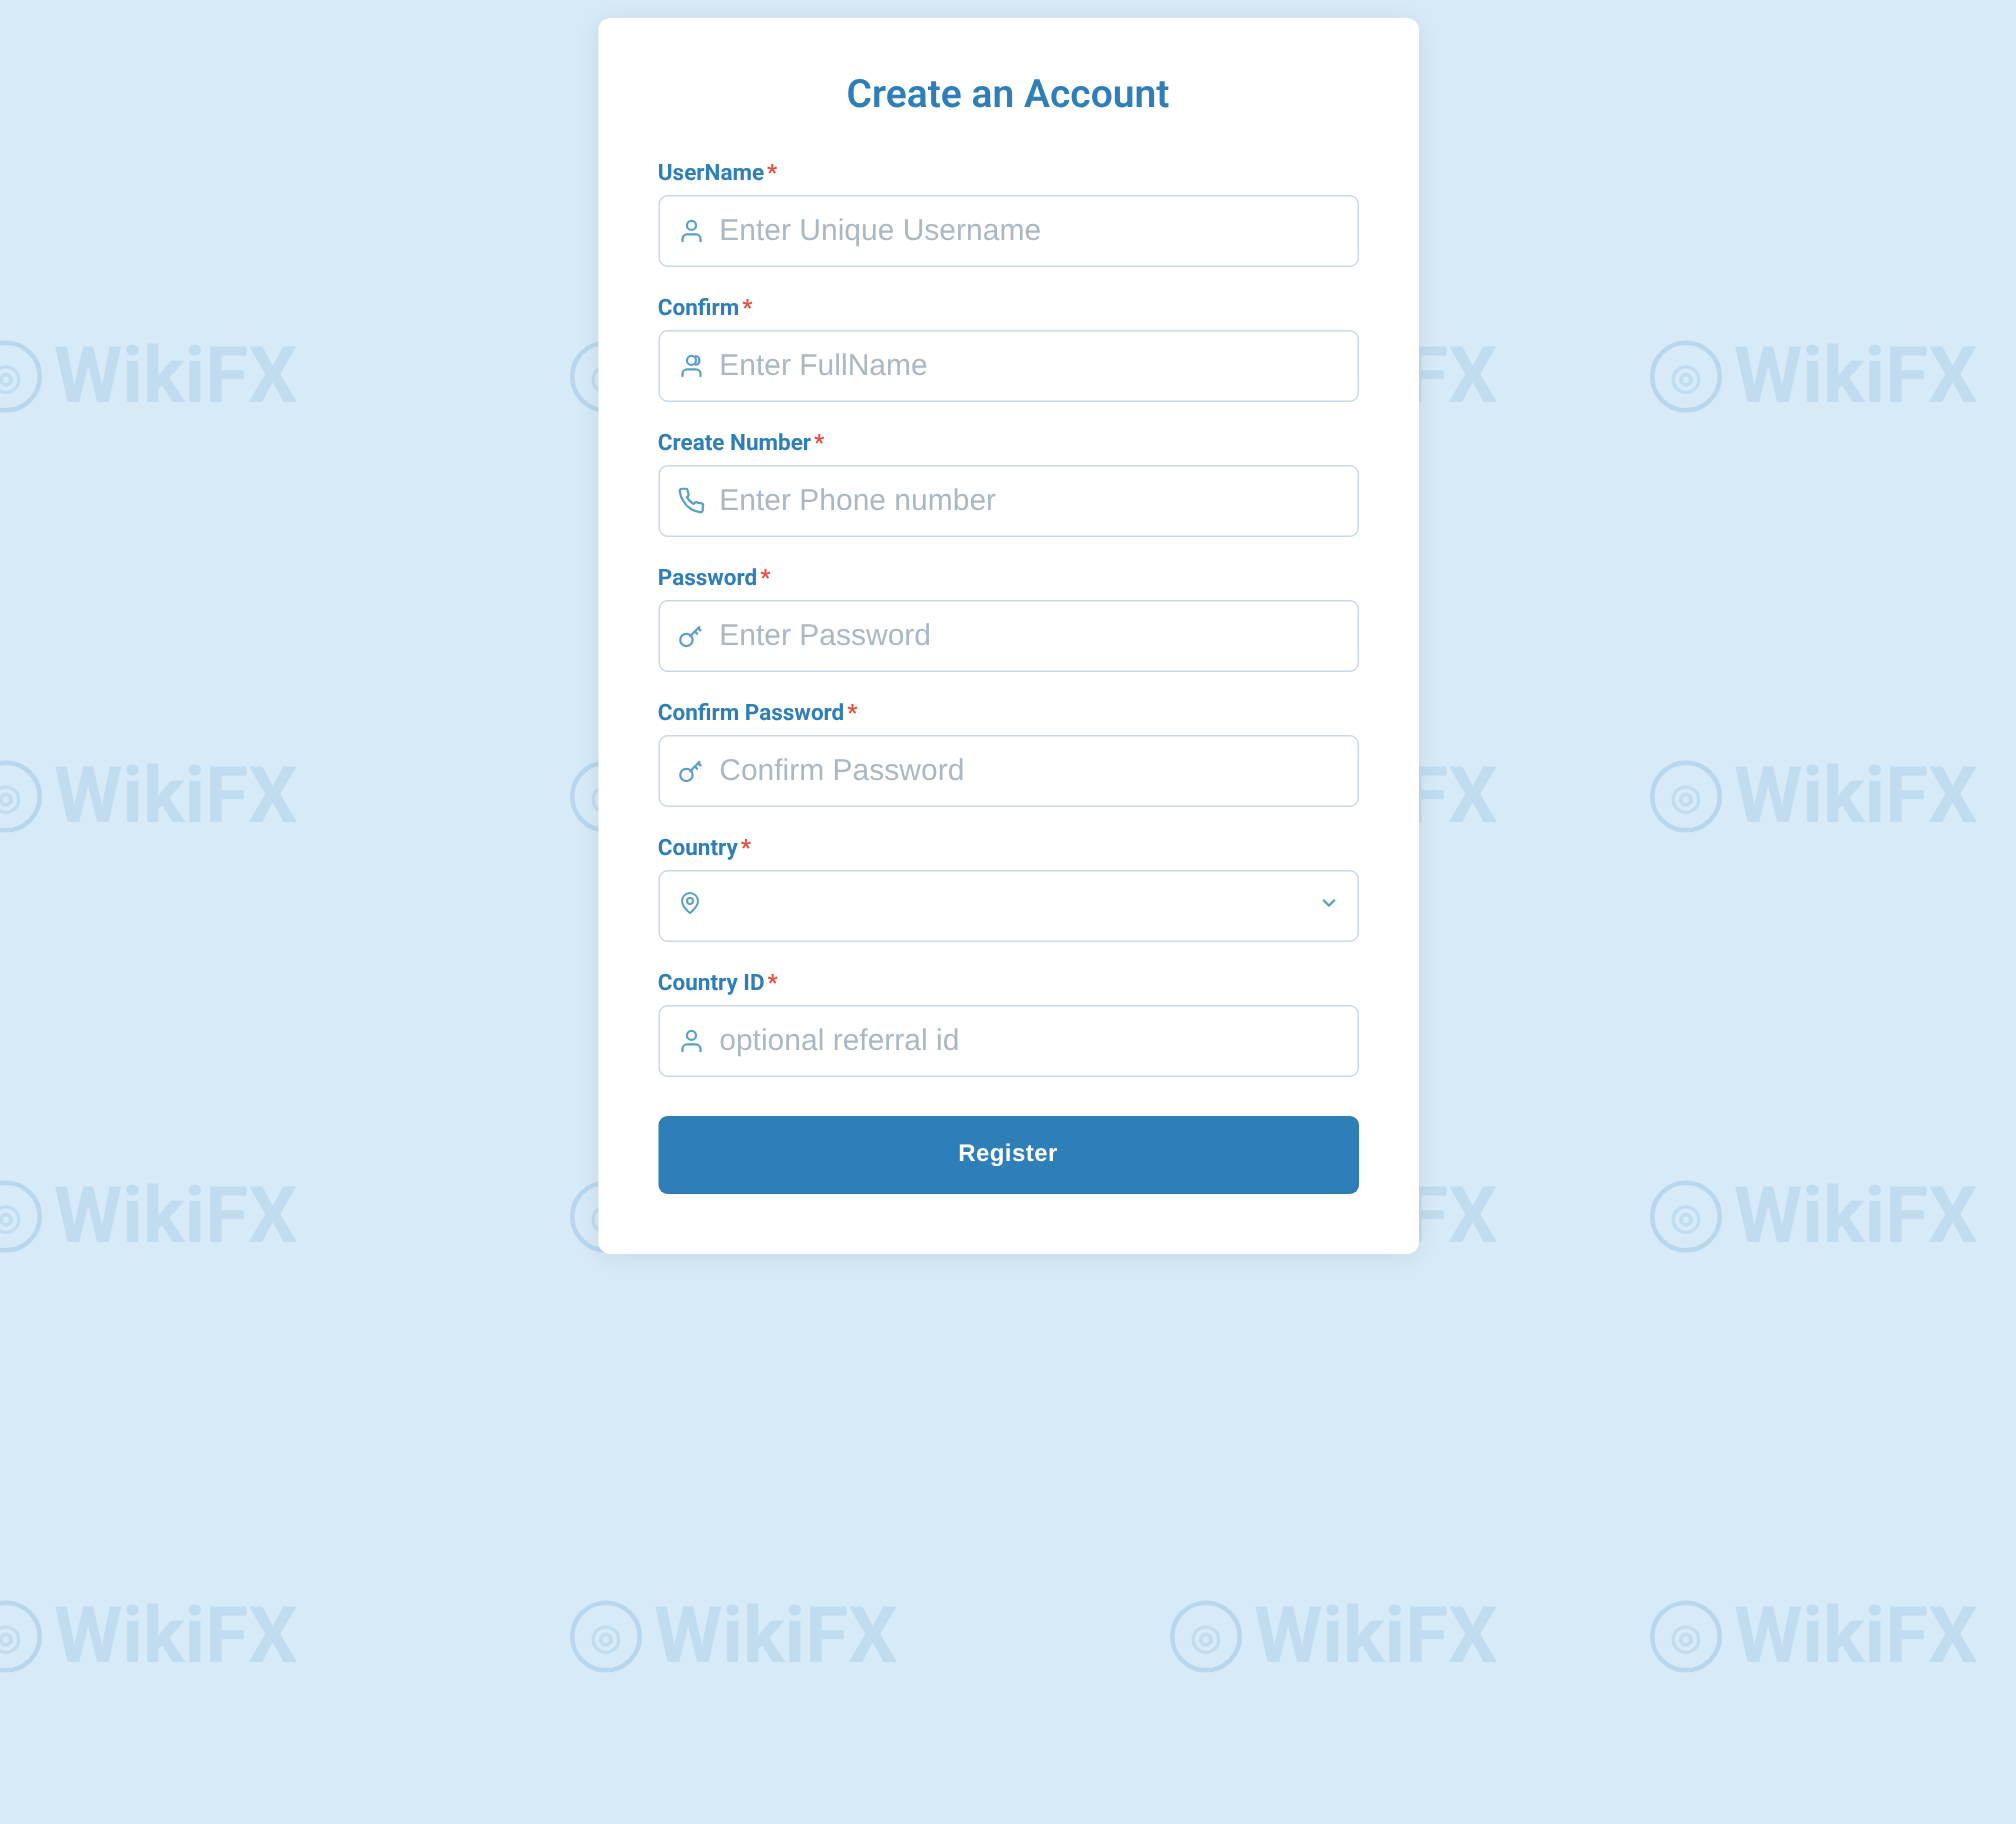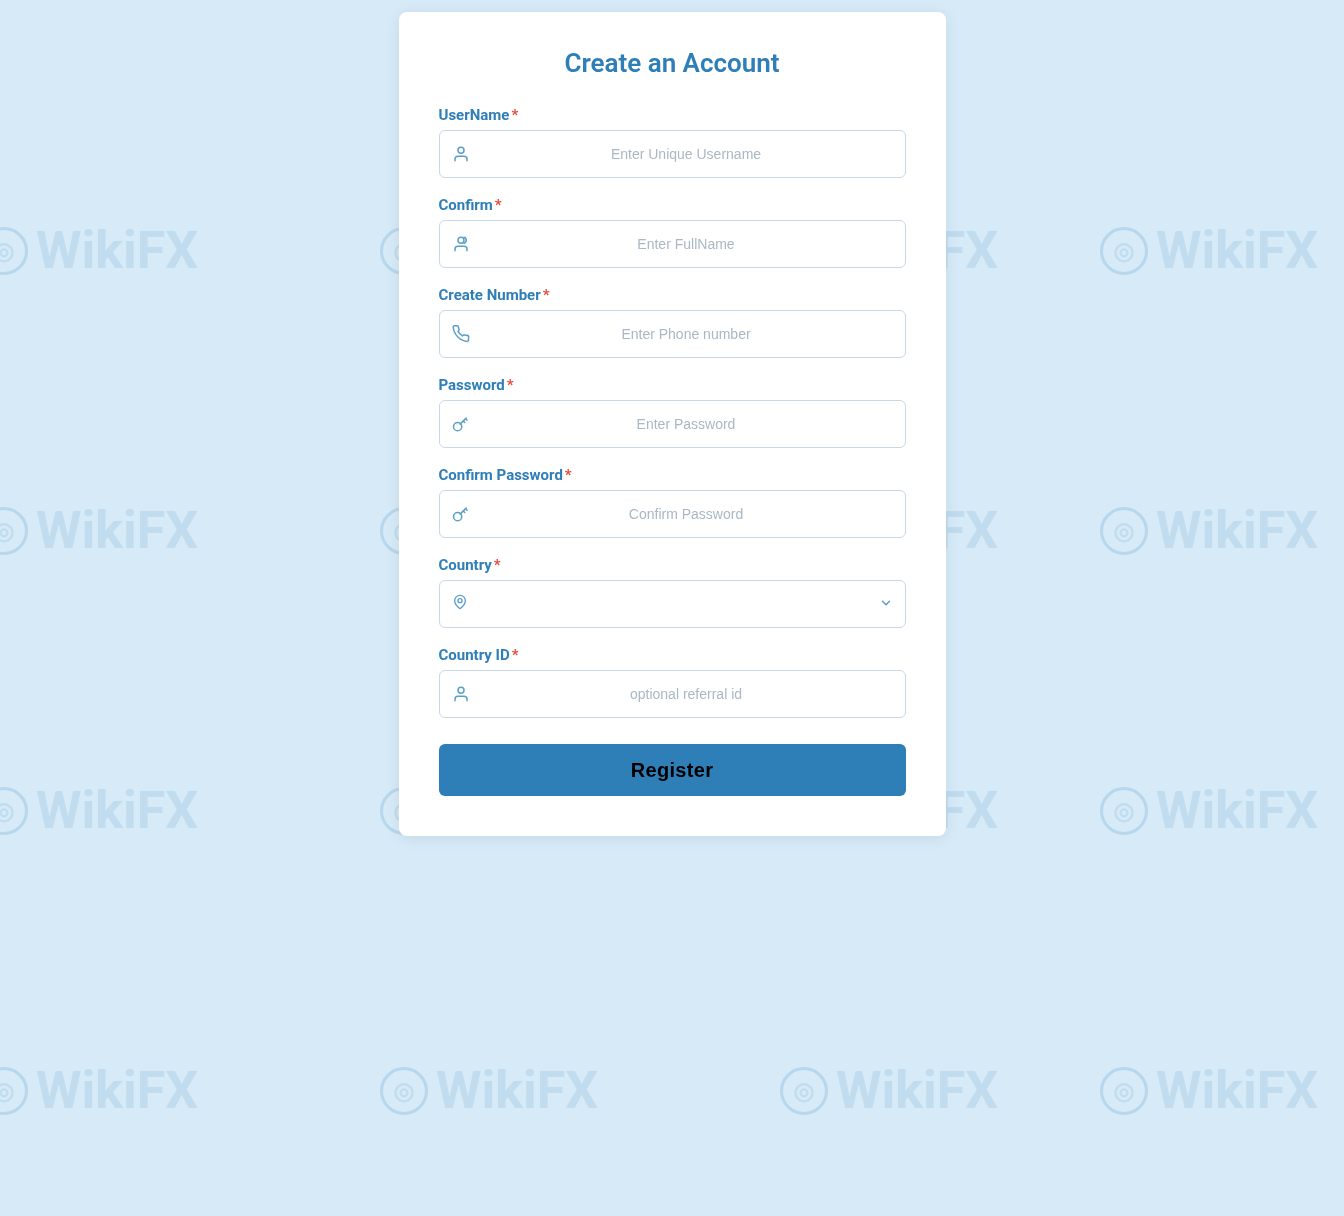--- a/index.html
+++ b/index.html
@@ -103,24 +103,23 @@
       margin-right: 10px;
       flex-shrink: 0;
       display: flex;
       align-items: center;
     }
 
     .input-wrapper input {
       border: none;
       outline: none;
       flex: 1;
-      font-size: 14px;
+      font-size: 20px;
       color: #404040;
       background: transparent;
-      text-align: center;
     }
 
     .input-wrapper input::placeholder {
       color: #aab8c4;
     }
 
     .select-wrapper {
       display: flex;
       align-items: center;
       border: 1.5px solid #c8d8e8;
@@ -157,24 +156,24 @@
       right: 12px;
       color: #5a9fc8;
       font-size: 14px;
       pointer-events: none;
     }
 
     .register-btn {
       width: 100%;
       height: 52px;
       background-color: #2e7eb8;
-      color: #000000;
+      color: #ffffff;
       border: none;
       border-radius: 6px;
-      font-size: 20px;
+      font-size: 16px;
       font-weight: 600;
       cursor: pointer;
       margin-top: 8px;
       letter-spacing: 0.3px;
     }
 
     
     .wm1 { top: 220px; left: -20px; }
     .wm2 { top: 220px; left: 380px; }
     .wm3 { top: 220px; left: 780px; }

